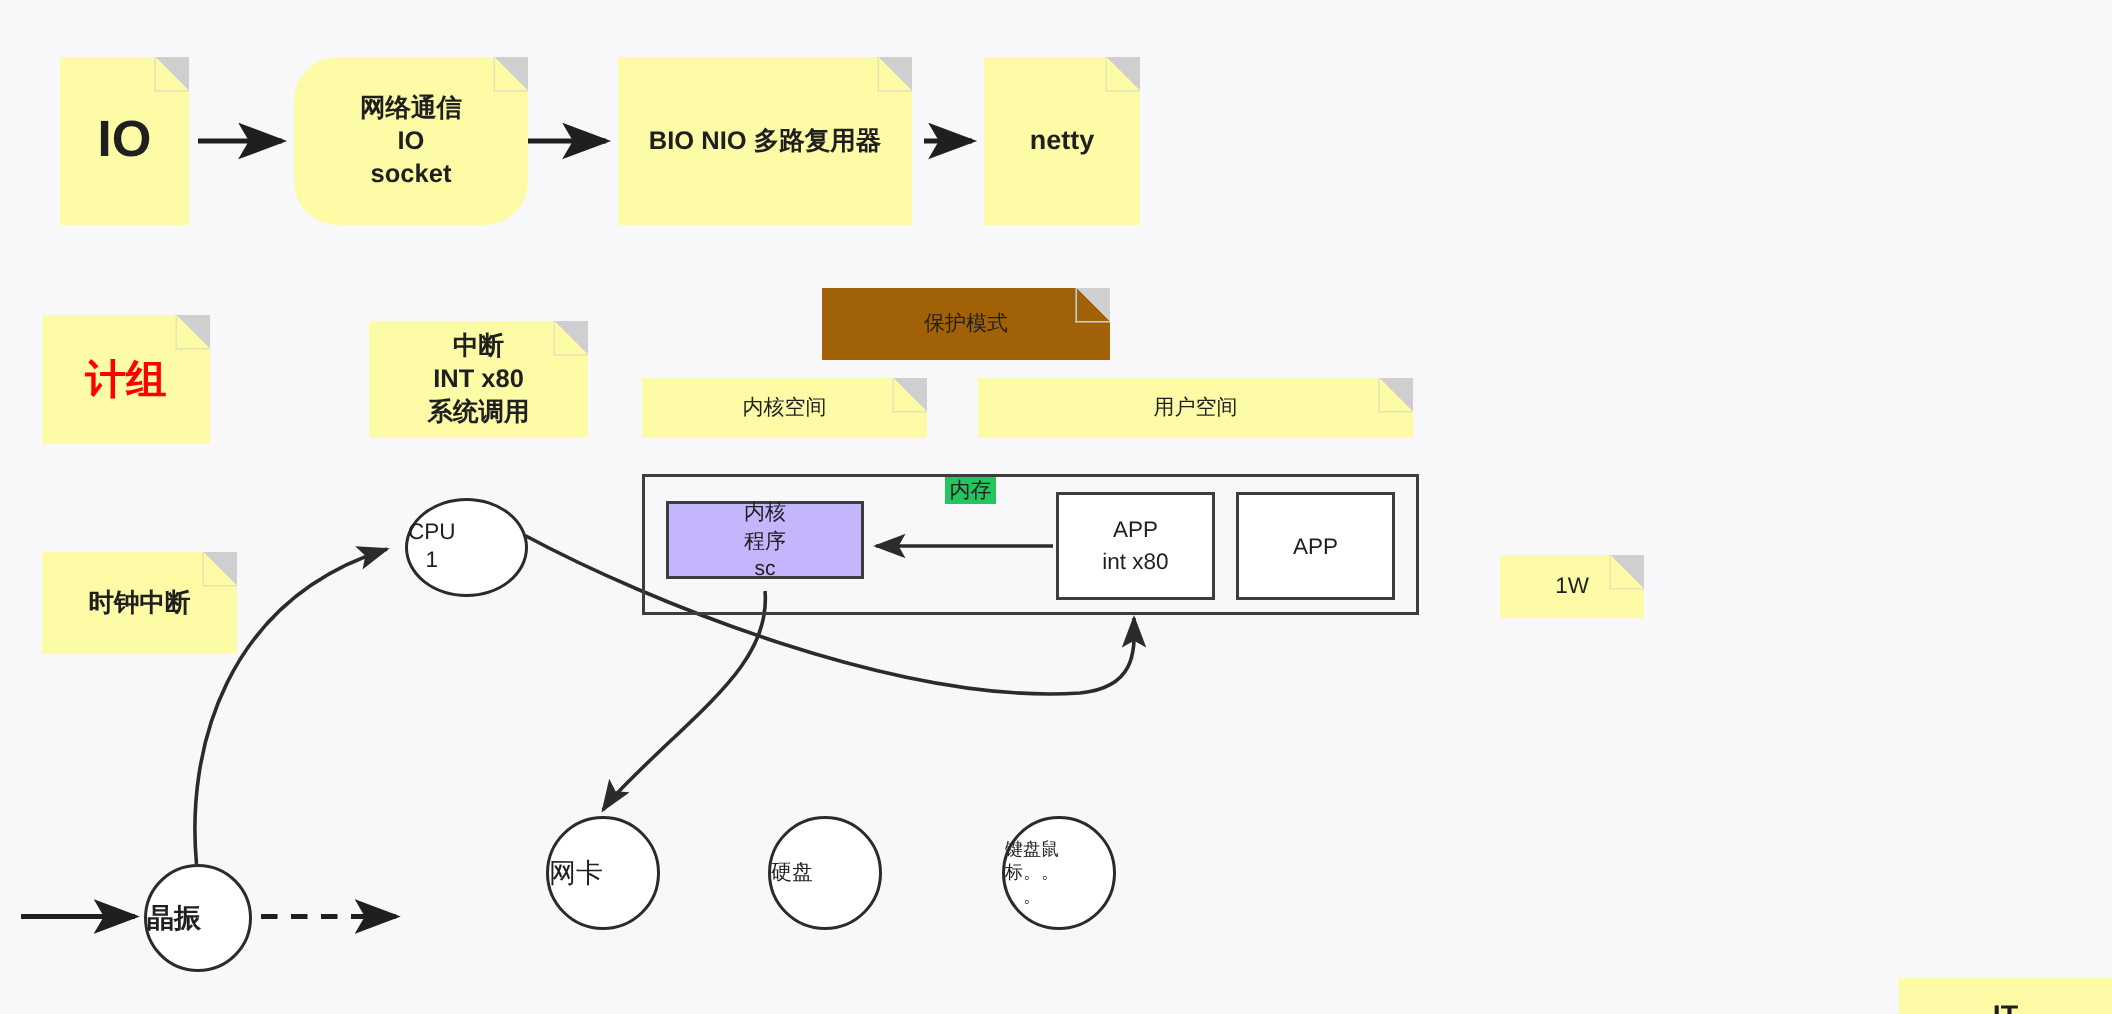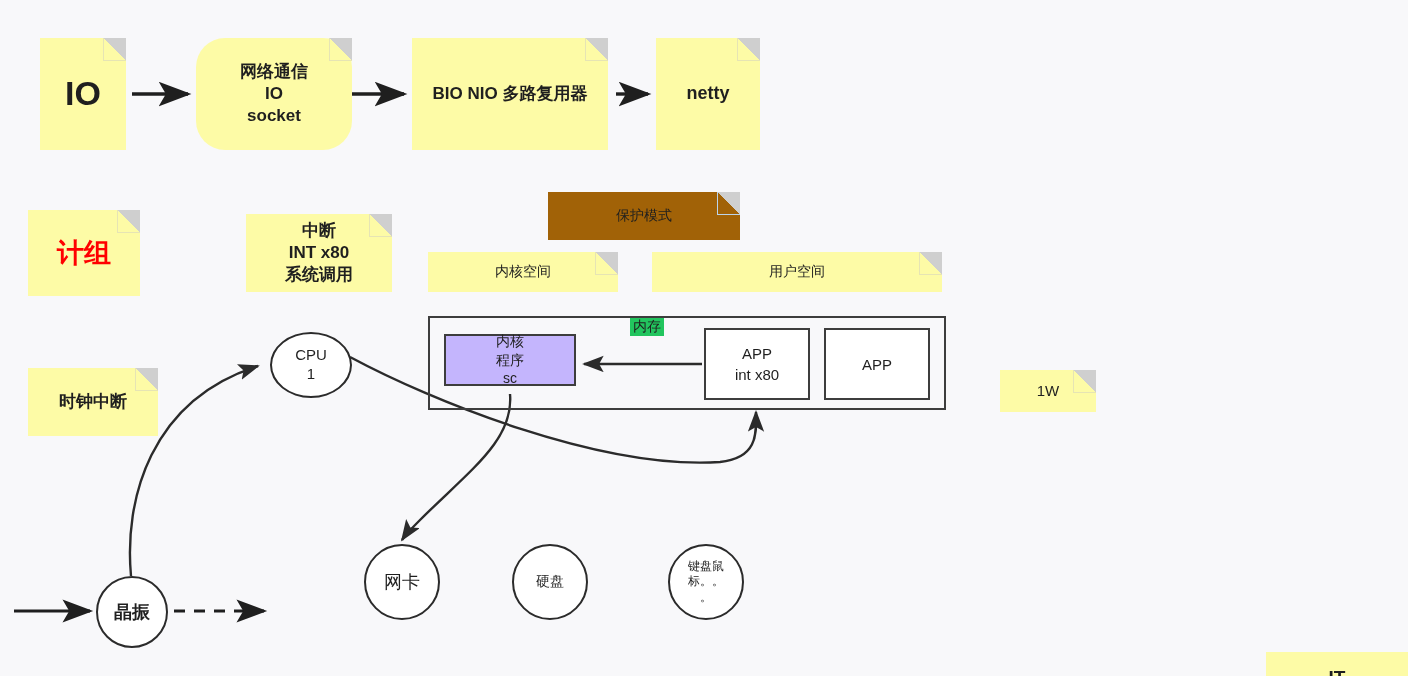--- a/index.html
+++ b/index.html
@@ -66,21 +66,21 @@
   .box-kernel{left:444px;top:334px;width:132px;height:52px;background:#c4b5fd;font-size:14px;
               font-weight:normal;line-height:1.35;}
   .box-app1  {left:704px;top:328px;width:106px;height:72px;font-size:15px;line-height:1.4;}
   .box-app2  {left:824px;top:328px;width:106px;height:72px;font-size:15px;}
 
   
   .circle{
     position:absolute;box-sizing:border-box;
     border:2px solid #2b2b2b;border-radius:50%;
     background:#ffffff;
-    display:flex;align-items:center;justify-content:center;
+    display:flex;align-items:center;
     text-align:center;white-space:pre-line;
     color:#1f1f1f;z-index:3;
   }
   .c-cpu  {left:270px;top:332px;width:82px;height:66px;font-size:15px;line-height:1.25;}
   .c-jz   {left:96px; top:576px;width:72px;height:72px;font-size:18px;font-weight:bold;}
   .c-nic  {left:364px;top:544px;width:76px;height:76px;font-size:18px;}
   .c-hdd  {left:512px;top:544px;width:76px;height:76px;font-size:14px;}
   .c-kbd  {left:668px;top:544px;width:76px;height:76px;font-size:12px;line-height:1.3;}
 </style>
 </head>

